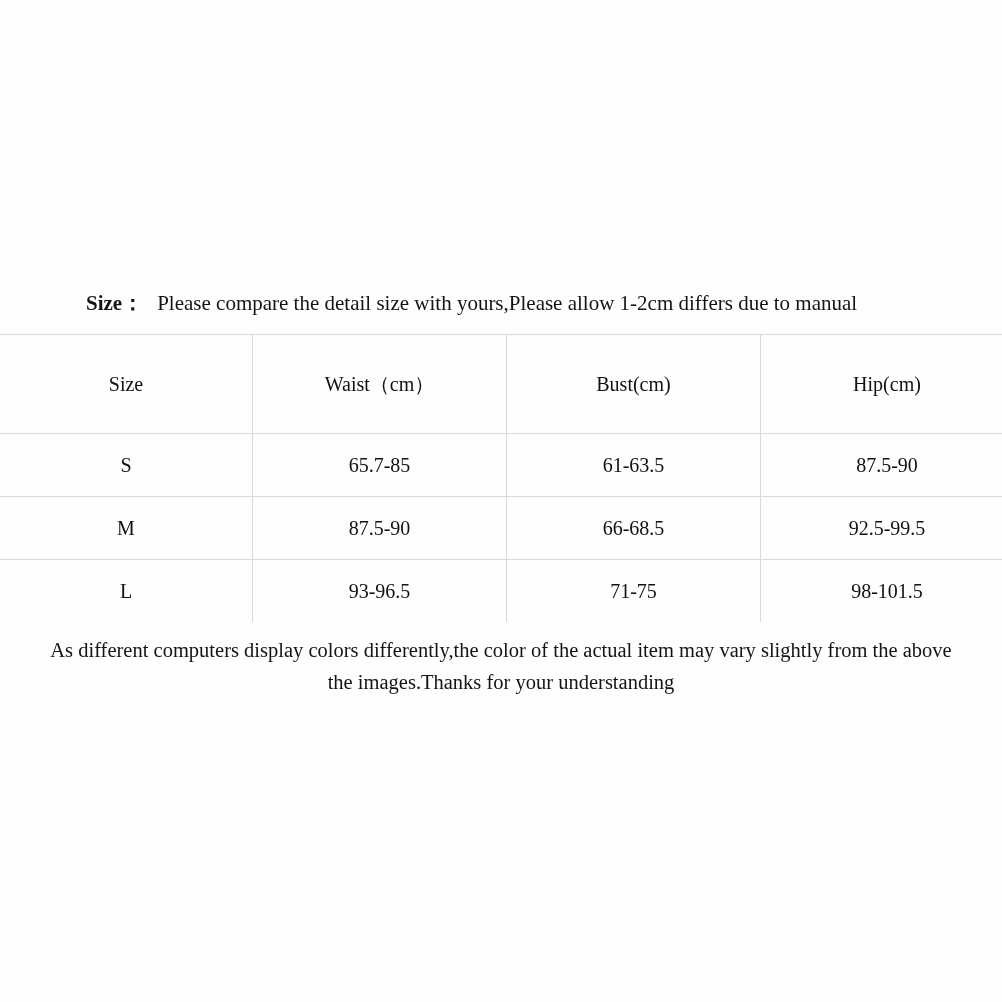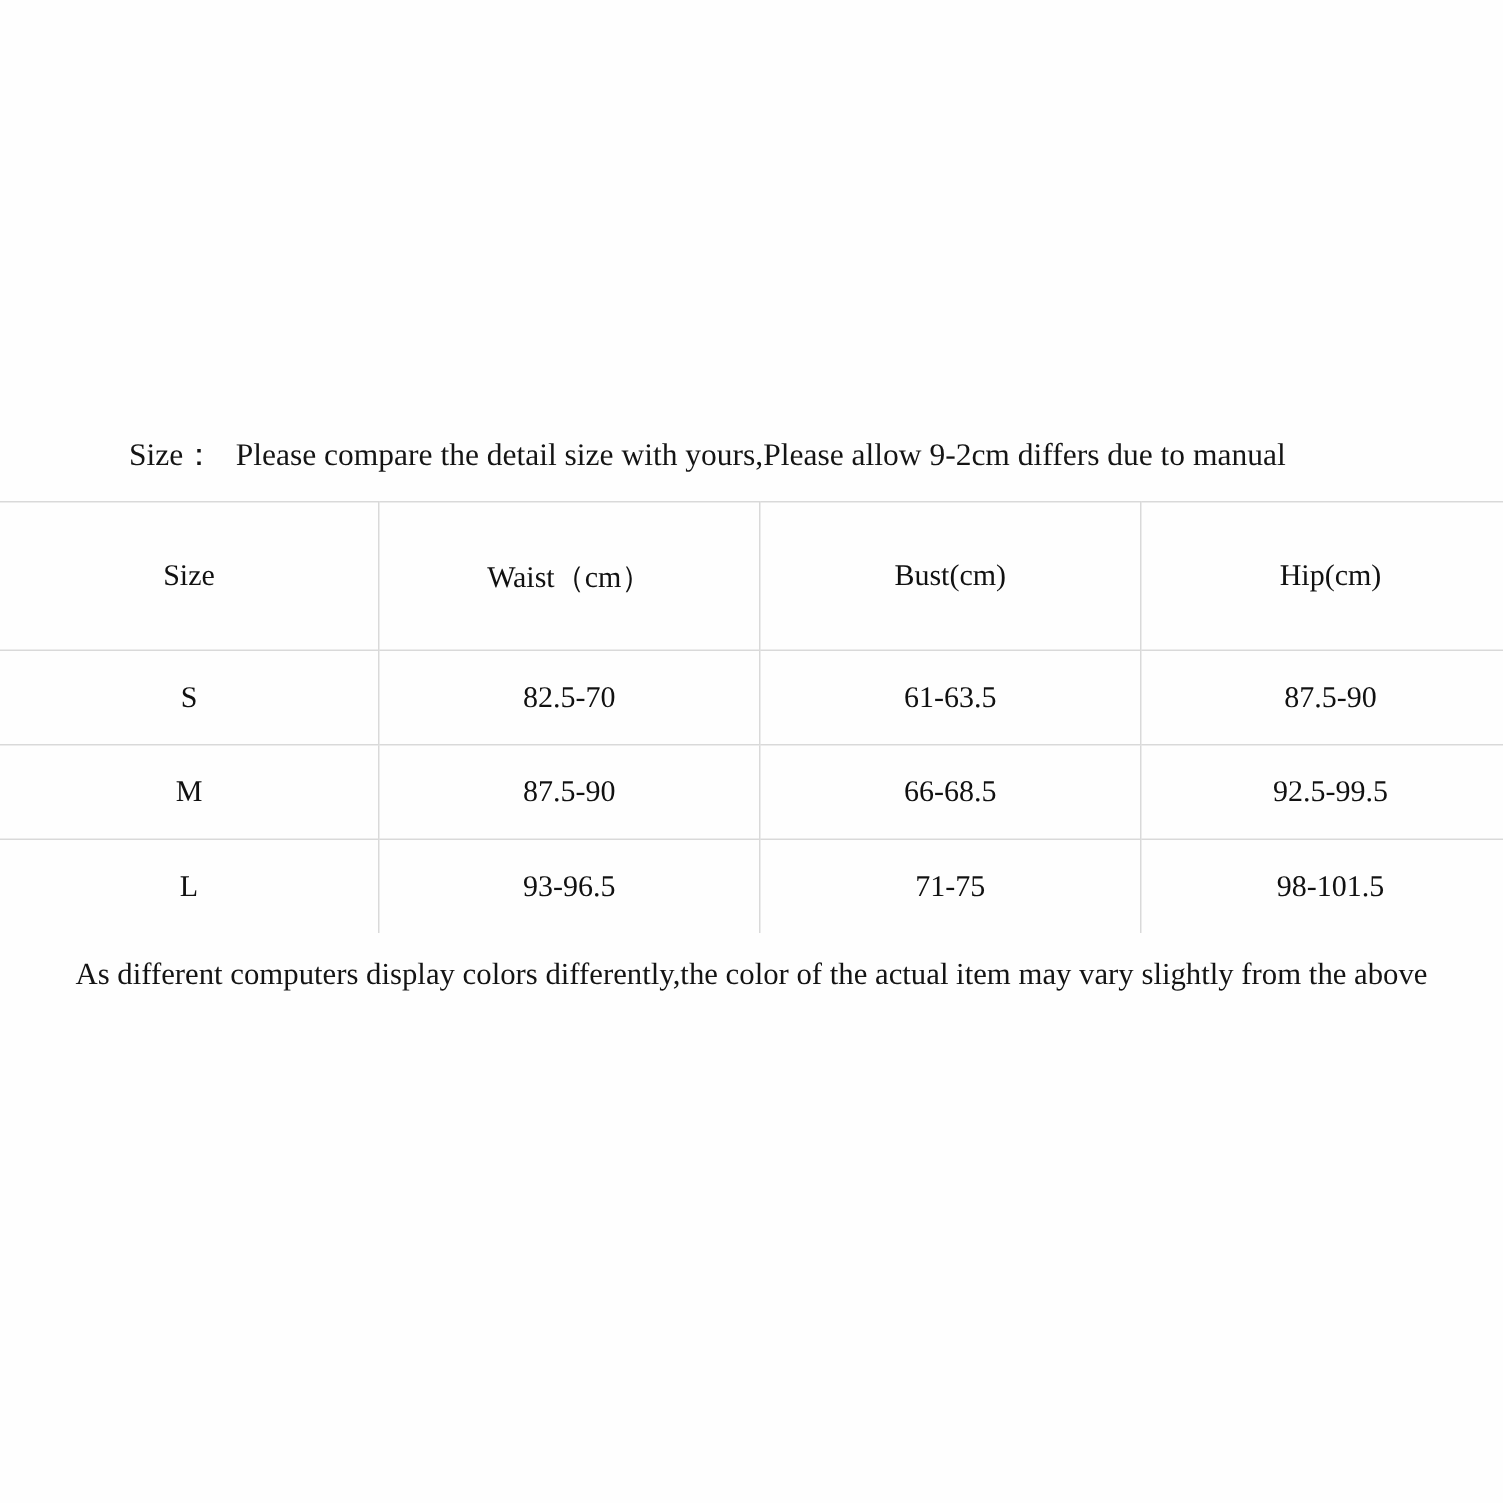--- a/index.html
+++ b/index.html
@@ -30,21 +30,21 @@
     width: 1002px;
   }
   .intro {
     padding: 0 56px 0 86px;
     font-size: 21px;
     line-height: 34px;
     color: #141414;
     text-align: left;
   }
   .intro .label {
-    font-weight: normal;
+    font-weight: bold;
   }
   .intro .gap {
     display: inline-block;
     width: 14px;
   }
   .intro-line2 {
     display: block;
     padding-left: 64px;
   }
   table.size-table {
@@ -90,50 +90,51 @@
   .footer-note .l1 { display: block; white-space: nowrap; }
   .footer-note .l2 { display: block; }
 </style>
 </head>
 <body>
 
 <div class="sheet">
   <div class="content">
 
     <div class="intro">
-      <span class="label">Size：</span><span class="gap"></span><span>Please compare the detail size with yours,Please allow 9-2cm differs due to manual</span>
+      <span class="label">Size：</span><span class="gap"></span><span>Please compare the detail size with yours,Please allow 1-2cm differs due to manual</span>
     </div>
 
     <table class="size-table">
       <tbody>
         <tr class="header-row">
           <td class="col-size">Size</td>
           <td class="col-bust">Waist（cm）</td>
           <td class="col-waist">Bust(cm)</td>
           <td class="col-hip">Hip(cm)</td>
         </tr>
         <tr>
           <td class="col-size">S</td>
-          <td class="col-bust">82.5-70</td>
+          <td class="col-bust">65.7-85</td>
           <td class="col-waist">61-63.5</td>
           <td class="col-hip">87.5-90</td>
         </tr>
         <tr>
           <td class="col-size">M</td>
           <td class="col-bust">87.5-90</td>
           <td class="col-waist">66-68.5</td>
           <td class="col-hip">92.5-99.5</td>
         </tr>
         <tr>
           <td class="col-size">L</td>
           <td class="col-bust">93-96.5</td>
           <td class="col-waist">71-75</td>
           <td class="col-hip">98-101.5</td>
         </tr>
       </tbody>
     </table>
 
     <div class="footer-note">
       <span class="l1">As different computers display colors differently,the color of the actual item may vary slightly from the above</span>
+      <span class="l2">the images.Thanks for your understanding</span>
     </div>
 
   </div>
 </div>
 
 </body></html>

